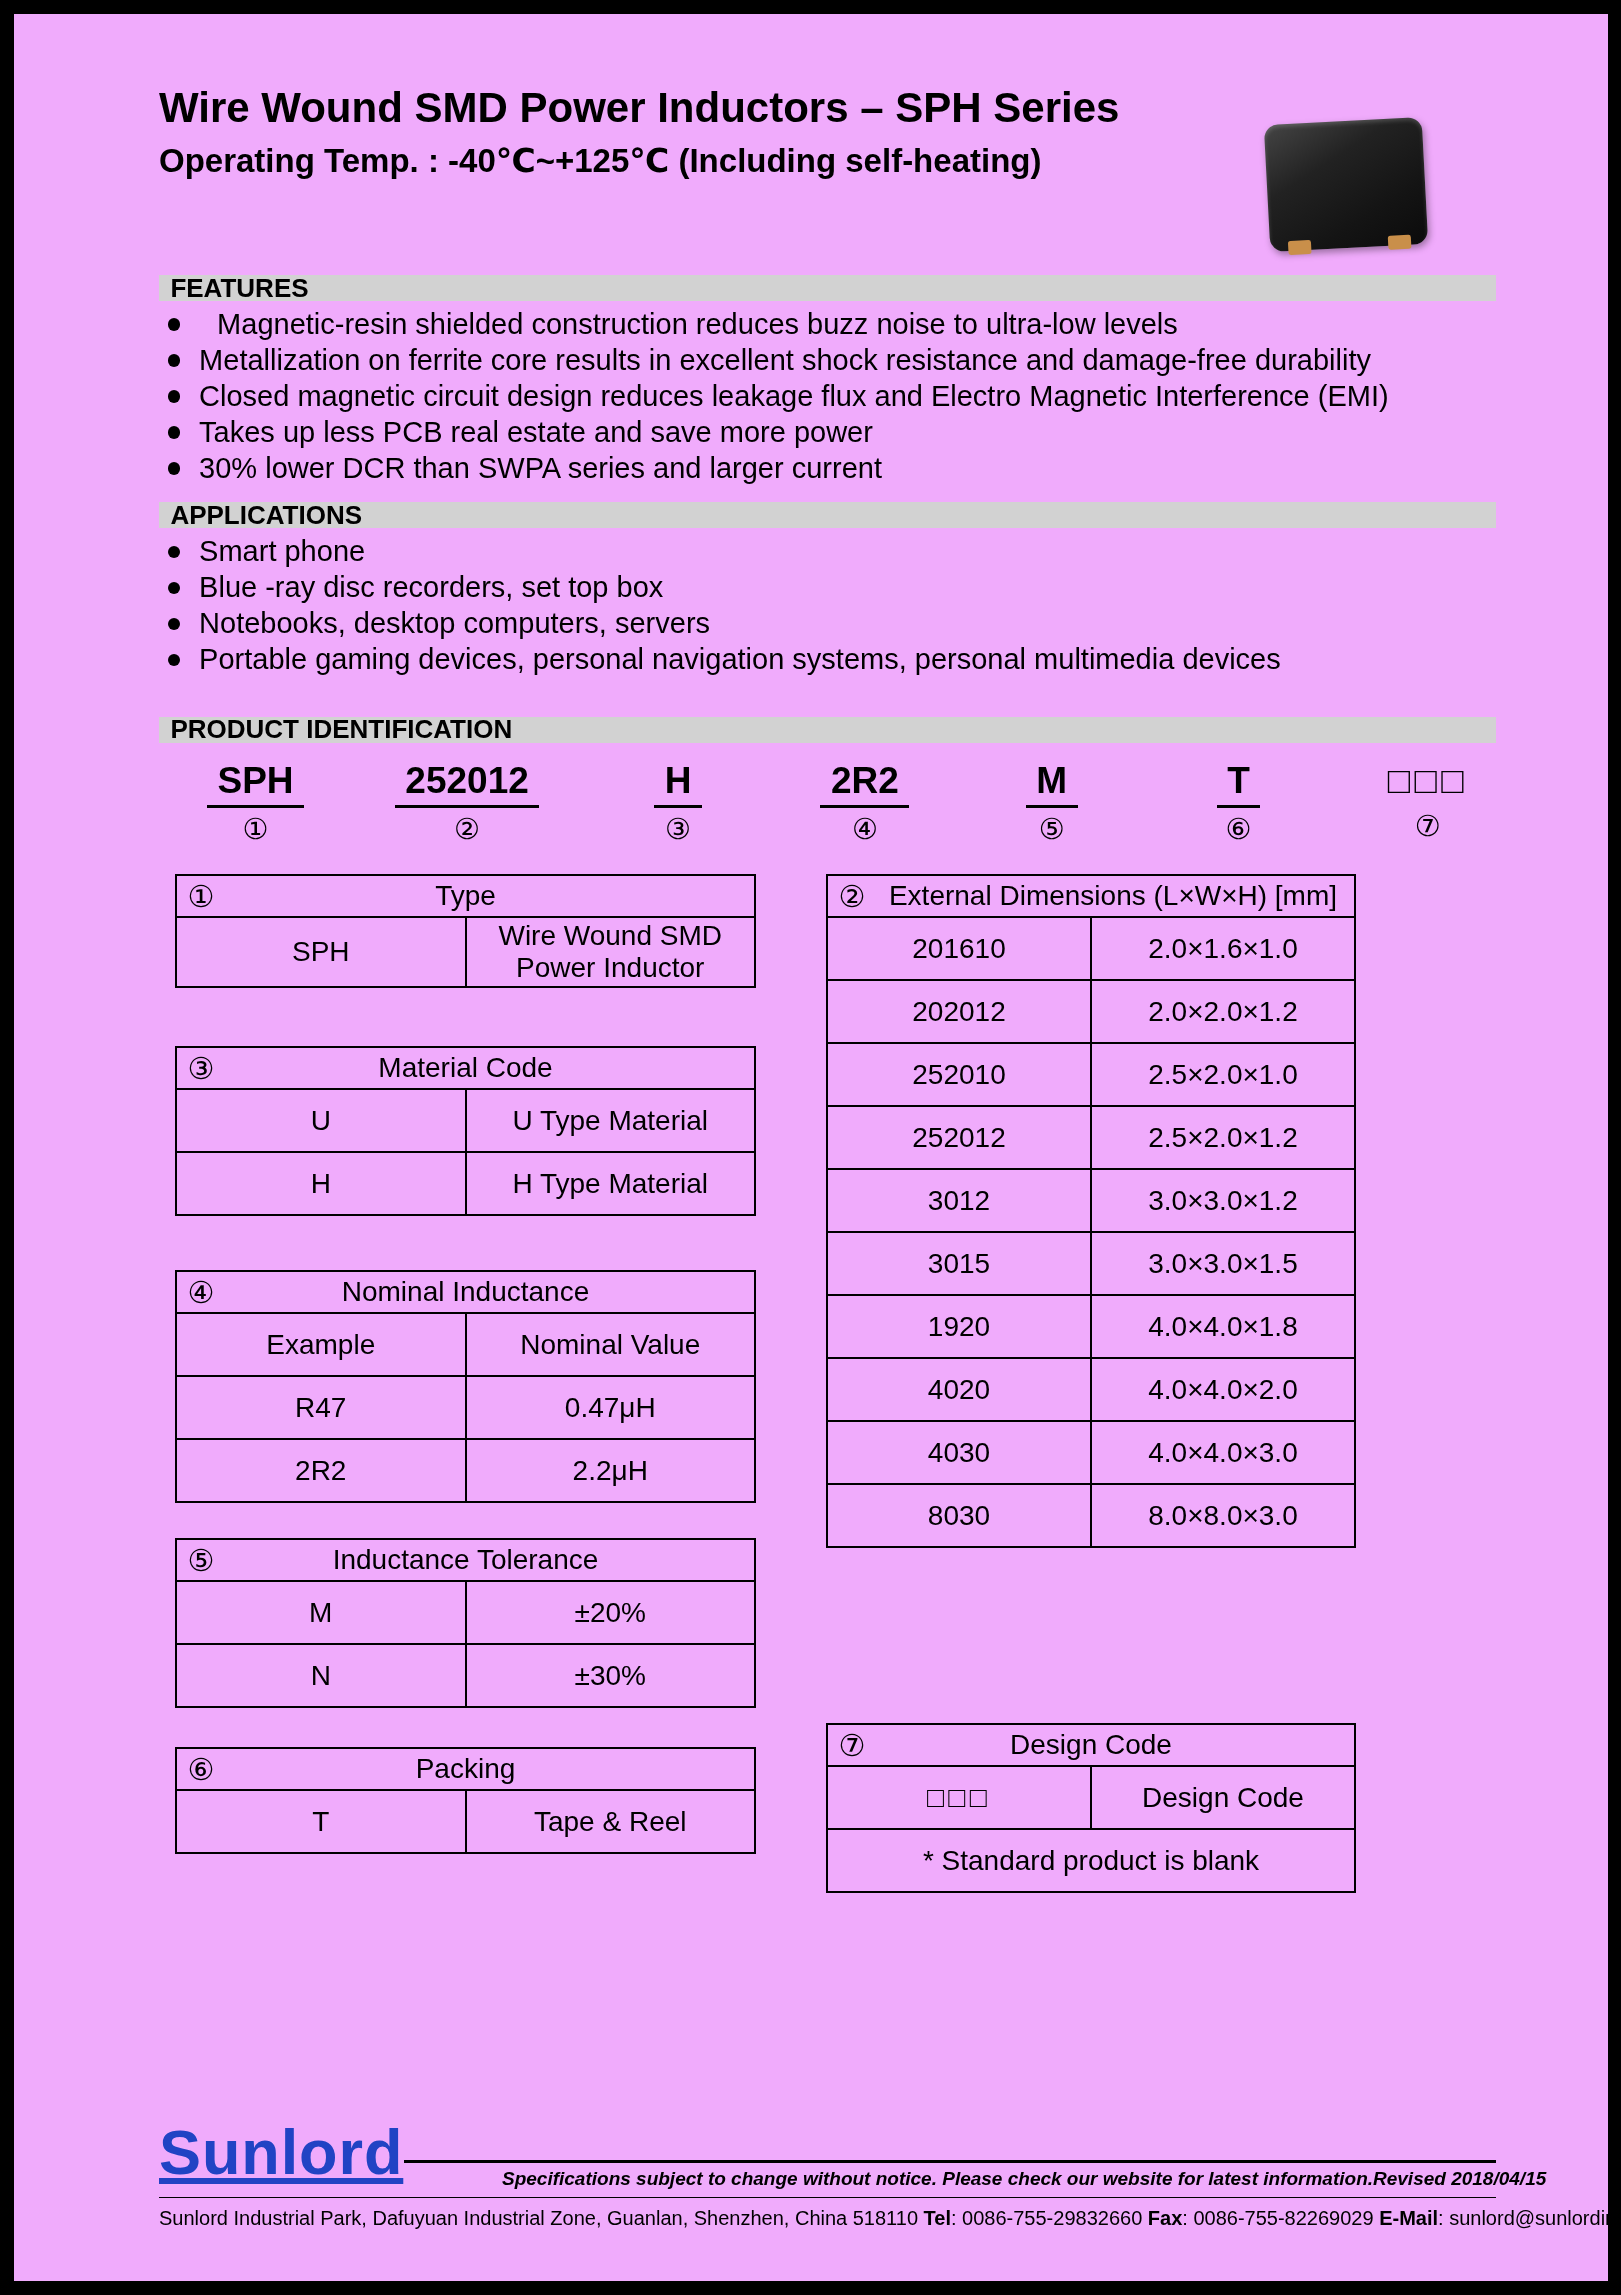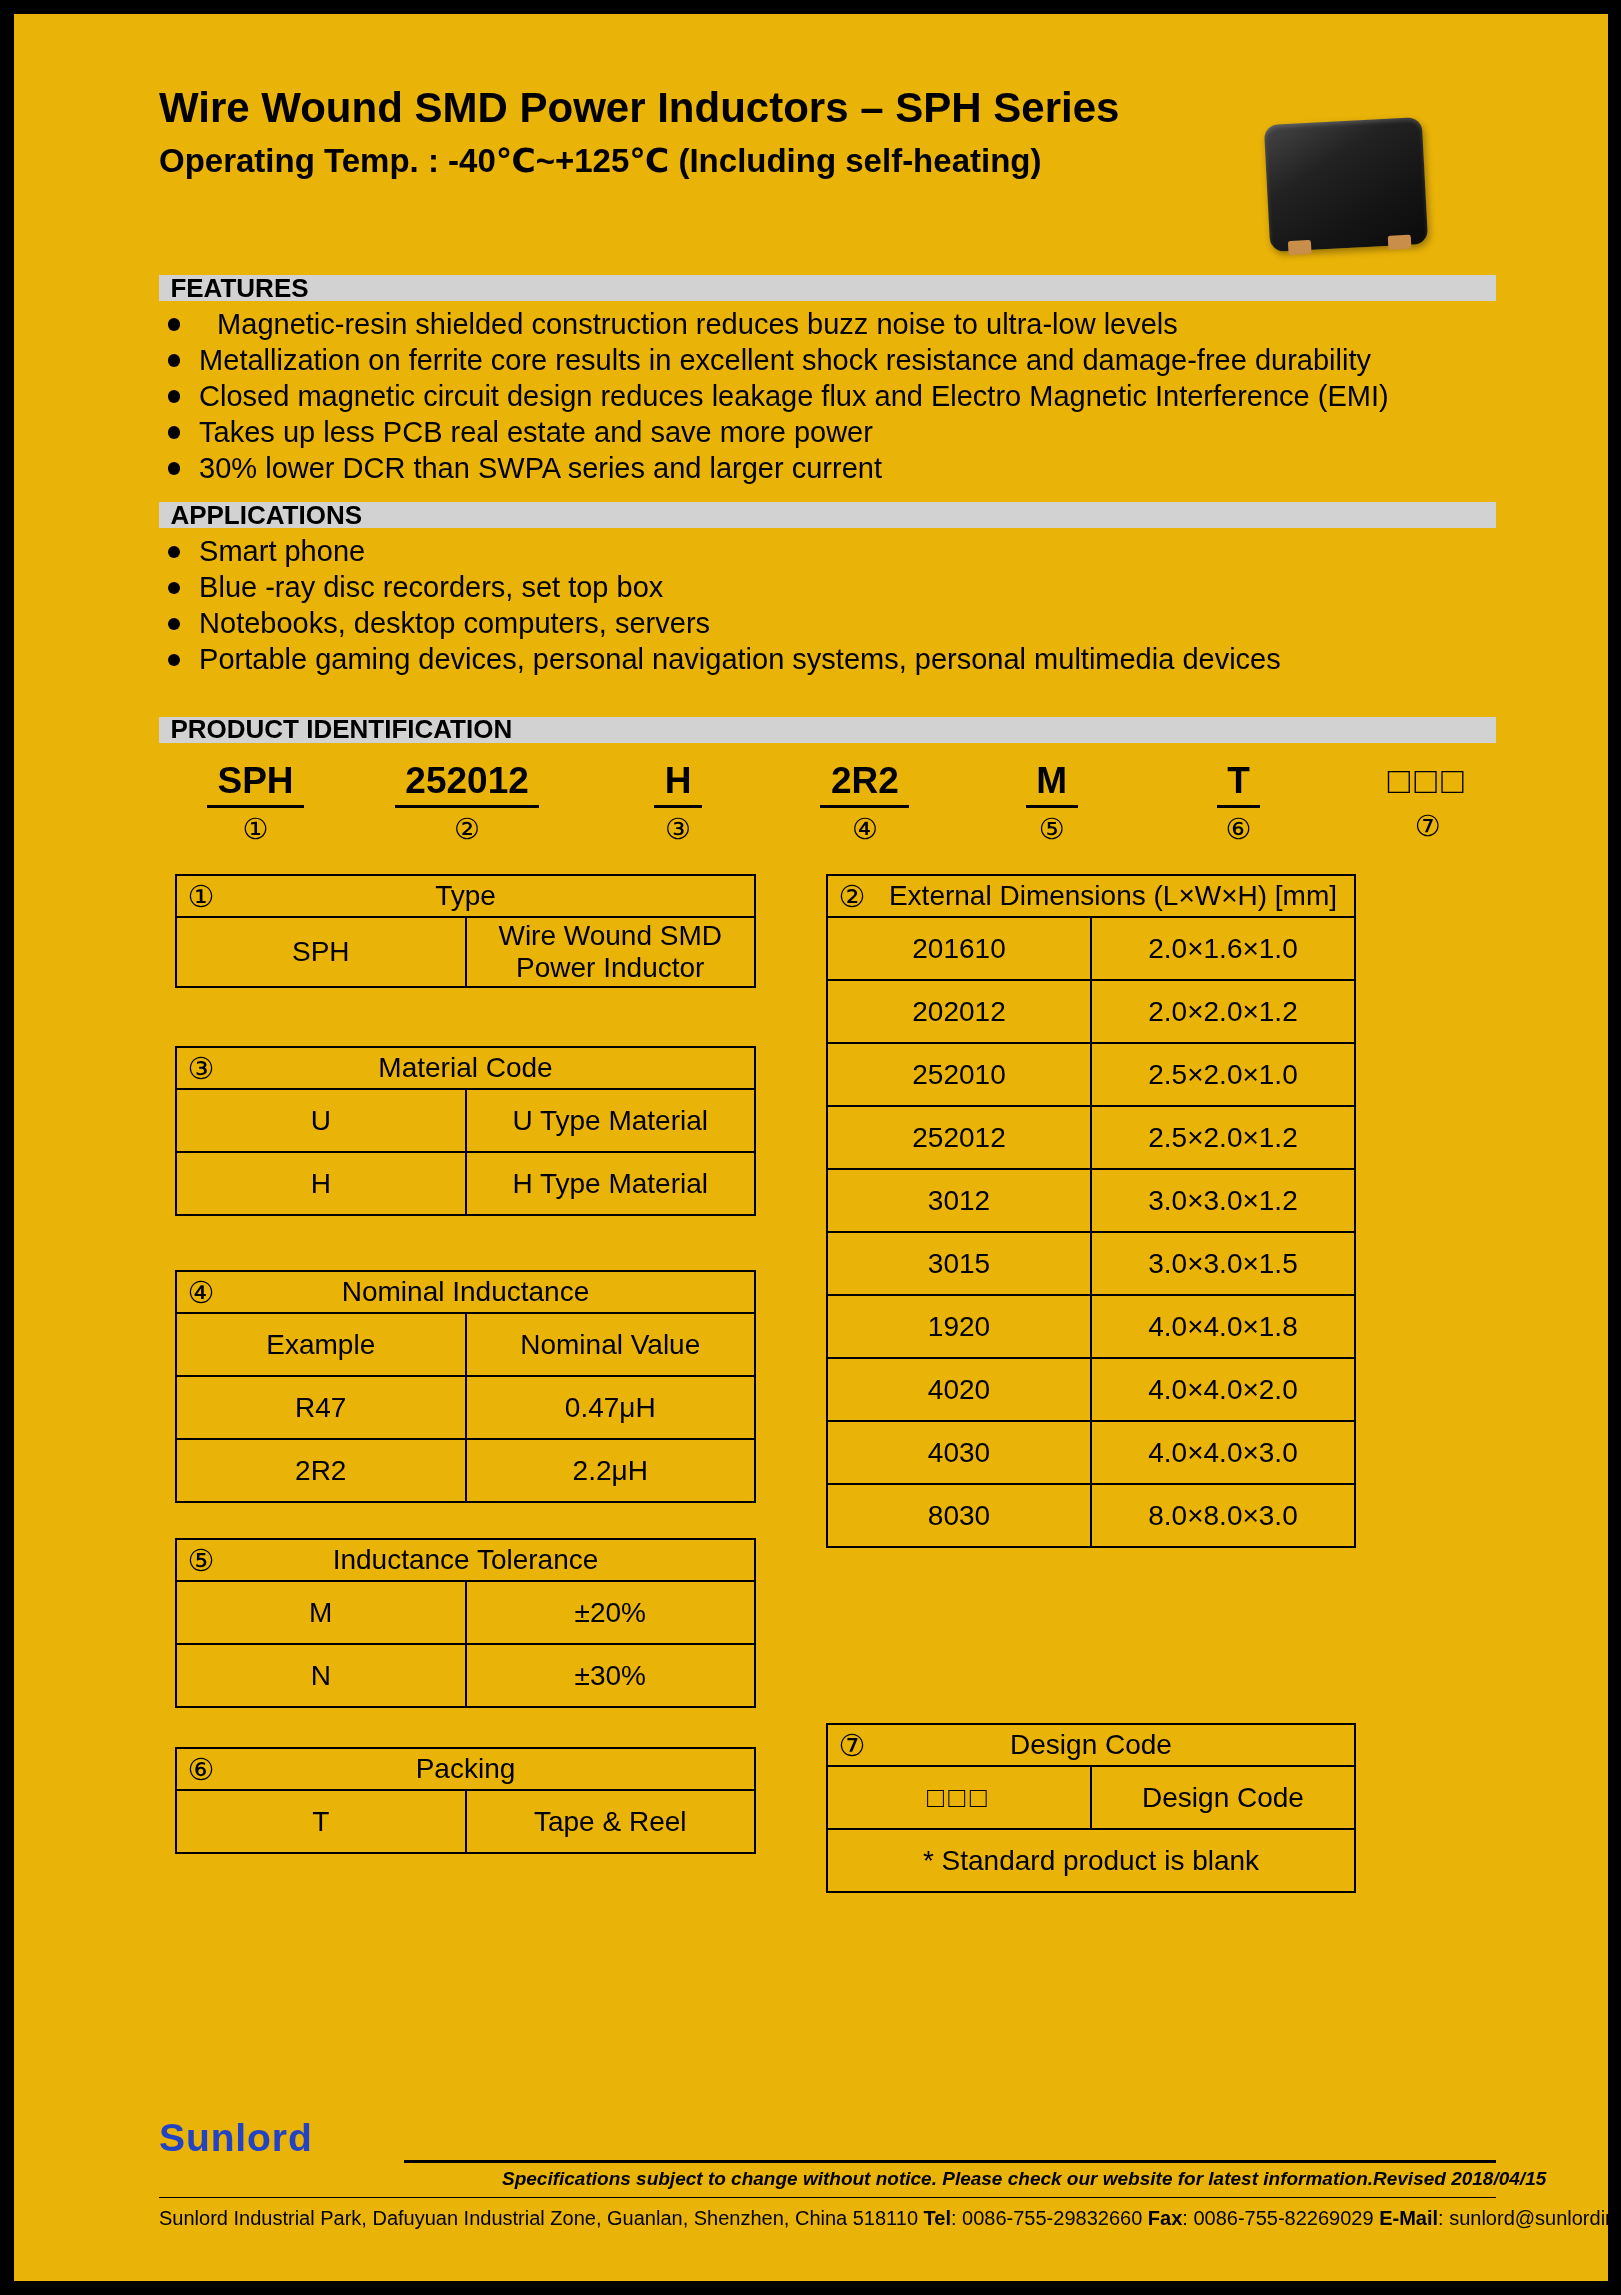--- a/index.html
+++ b/index.html
@@ -1,20 +1,20 @@
 <!DOCTYPE html>
 <html style="--logo-blue: #2143c4; --bar-gray: #d2d2d2;font-size:14px"><head>
 <meta charset="utf-8">
 <style>
   * { margin:0; padding:0; box-sizing:border-box; }
   html,body { background:#ffffff; }
   .page {
     position:relative;
     width:1622px; height:2295px;
-    background:#eab308;
+    background:#f0abfc;
     border:14px solid #000;
     font-family:"Liberation Sans","DejaVu Sans",sans-serif;
     color:#000;
     overflow:hidden;
   }
   .content { position:relative; height:100%; padding:0 112px 0 145px; }
 
   
   .title-block { padding-top:70px; }
   .doc-title { font-size:42px; font-weight:bold; line-height:1.15; }
@@ -70,22 +70,23 @@
   .t4 { margin-top:54px; }
   .t5 { margin-top:35px; }
   .t6 { margin-top:39px; }
   .t7 { margin-top:175px; }
   .sq { letter-spacing:4.4px; }
 
   
   .footer { position:absolute; left:145px; right:112px; bottom:42px; height:123px; }
   .logo {
     position:absolute; left:0; top:0;
-    font-size:39px; font-weight:bold; letter-spacing:0.9px;
+    font-size:63px; font-weight:bold; letter-spacing:0.9px;
     color:var(--logo-blue,#2143c4);
+    text-decoration:underline;
   }
   .spec {
     position:absolute; left:245px; right:0; top:44px;
     border-top:3.5px solid #000;
     padding:5.3px 30px 0 98px;
     display:flex; justify-content:space-between;
     font-size:19px; font-weight:bold; white-space:nowrap;font-style:italic;
   }
   .addr {
     position:absolute; left:0; right:0; top:81px;

